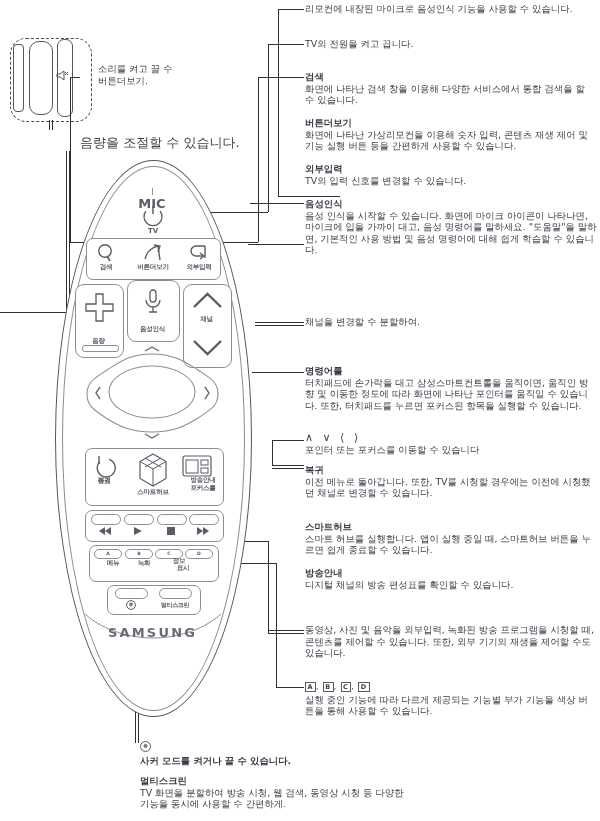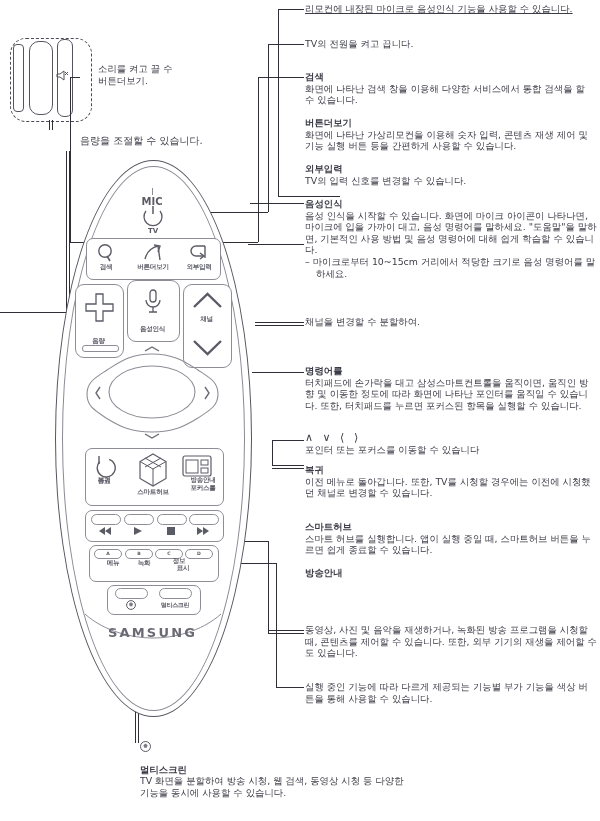--- a/index.html
+++ b/index.html
@@ -59,21 +59,21 @@
         <path d="M10 3l3 3M13 3l-3 3" stroke="#55555f" stroke-width="1"></path>
       </svg>
   </span>
 </div>
 <div class="ln lv" style="left:49px;top:120px;height:10px;"></div>
 <div class="ln lv" style="left:52px;top:120px;height:10px;"></div>
 
 <div class="lbl" style="left:98px;top:63px;width:120px;font-size:9.4px;line-height:11.6px;">소리를 켜고 끌 수
 버튼더보기.</div>
 
-<div class="lbl" style="left:80px;top:134px;width:220px;font-size:10px;">음량을 조절할 수 있습니다.</div>
+<div class="lbl" style="left:80px;top:134px;width:220px;font-size:13px;">음량을 조절할 수 있습니다.</div>
 
 <div class="ln lv" style="left:66px;top:151px;height:161px;"></div>
 <div class="ln lv" style="left:69px;top:151px;height:161px;"></div>
 <div class="ln lh" style="left:0px;top:312px;width:69px;"></div>
 
 <div class="ln lh" style="left:278px;top:9px;width:26px;"></div>
 <div class="ln lv" style="left:278px;top:9px;height:187px;"></div>
 <div class="ln lh" style="left:278px;top:196px;width:62px;"></div>
 
 <div class="ln lh" style="left:268px;top:44px;width:36px;"></div>
@@ -105,21 +105,21 @@
 <div class="ln lv" style="left:268px;top:541px;height:92px;"></div>
 <div class="ln lh" style="left:232px;top:541px;width:36px;"></div>
 
 <div class="ln lh" style="left:276px;top:687px;width:28px;"></div>
 <div class="ln lv" style="left:276px;top:563px;height:124px;"></div>
 <div class="ln lh" style="left:232px;top:563px;width:44px;"></div>
 
 <div class="ln lv" style="left:135px;top:578px;height:165px;"></div>
 <div class="ln lv" style="left:138px;top:578px;height:165px;"></div>
 
-<div class="txt" style="top:3px;text-decoration:underline;">리모컨에 내장된 마이크로 음성인식 기능을 사용할 수 있습니다.</div>
+<div class="txt" style="top:3px;">리모컨에 내장된 마이크로 음성인식 기능을 사용할 수 있습니다.</div>
 <div class="txt" style="top:38px;">TV의 전원을 켜고 끕니다.</div>
 
 <div class="txt" style="top:71px;">
   <b>검색</b>
   <p>화면에 나타난 검색 창을 이용해 다양한 서비스에서 통합 검색을
 할 수 있습니다.</p>
 </div>
 <div class="txt" style="top:117px;">
   <b>버튼더보기</b>
   <p>화면에 나타난 가상리모컨을 이용해 숫자 입력, 콘텐츠 재생 제어
@@ -128,22 +128,20 @@
 <div class="txt" style="top:163px;">
   <b>외부입력</b>
   <p>TV의 입력 신호를 변경할 수 있습니다.</p>
 </div>
 <div class="txt" style="top:198px;">
   <b>음성인식</b>
   <p>음성 인식을 시작할 수 있습니다. 화면에 마이크 아이콘이
 나타나면, 마이크에 입을 가까이 대고, 음성 명령어를 말하세요.
 "도움말"을 말하면, 기본적인 사용 방법 및 음성 명령어에 대해
 쉽게 학습할 수 있습니다.</p>
-  <p class="gap dash">–  마이크로부터 10~15cm 거리에서 적당한 크기로 음성
-    명령어를 말하세요.</p>
 </div>
 <div class="txt" style="top:316px;">채널을 변경할 수 분할하여.</div>
 
 <div class="txt" style="top:365px;">
   <b>명령어를</b>
   <p>터치패드에 손가락을 대고 삼성스마트컨트롤을 움직이면, 움직인
 방향 및 이동한 정도에 따라 화면에 나타난 포인터를 움직일 수
 있습니다. 또한, 터치패드를 누르면 포커스된 항목을 실행할 수
 있습니다.</p>
 </div>
@@ -156,48 +154,51 @@
   <p>이전 메뉴로 돌아갑니다. 또한, TV를 시청할 경우에는 이전에
 시청했던 채널로 변경할 수 있습니다.</p>
 </div>
 <div class="txt" style="top:521px;">
   <b>스마트허브</b>
   <p>스마트 허브를 실행합니다. 앱이 실행 중일 때, 스마트허브 버튼을
 누르면 쉽게 종료할 수 있습니다.</p>
 </div>
 <div class="txt" style="top:567px;">
   <b>방송안내</b>
-</div>
-<div class="txt" style="top:624px;">동영상, 사진 및 음악을 재생하거나, 녹화된 방송 프로그램을
+  <p>디지털 채널의 방송 편성표를 확인할 수 있습니다.</p>
+</div>
+<div class="txt" style="top:624px;">동영상, 사진 및 음악을 외부입력, 녹화된 방송 프로그램을
 시청할 때, 콘텐츠를 제어할 수 있습니다. 또한, 외부 기기의
 재생을 제어할 수도 있습니다.</div>
 
 <div class="txt" style="top:681px;">
+  <p class="abcd"><span>A</span>, <span>B</span>, <span>C</span>, <span>D</span></p>
   <p>실행 중인 기능에 따라 다르게 제공되는 기능별 부가 기능을 색상
 버튼을 통해 사용할 수 있습니다.</p>
 </div>
 
 <div id="bottom">
   <span style="display:inline-block;">
     <svg width="11" height="11" viewBox="0 0 11 11">
         <circle cx="5.5" cy="5.5" r="5" fill="none" stroke="#5b5b66" stroke-width="1"></circle>
         <polygon points="5.5,2.6 7.6,4.2 6.8,6.7 4.2,6.7 3.4,4.2" fill="#7a7a84"></polygon>
       </svg>
   </span>
+  <p style="margin:0;font-weight:bold;">사커 모드를 켜거나 끌 수 있습니다.</p>
   <p style="margin:9px 0 0 0;font-weight:bold;">멀티스크린</p>
   <p style="margin:0;white-space:pre-line;">TV 화면을 분할하여 방송 시청, 웹 검색, 동영상 시청 등 다양한
-기능을 동시에 사용할 수 있습니다.</p>
+기능을 동시에 사용할 수 간편하게.</p>
 </div>
 
 <div id="remote">
   <div id="rbody"></div>
   <div id="rbody2"></div>
 
   <div class="ln lv" style="left:97px;top:28px;height:7px;background:#8d8d97;"></div>
-  <div class="kmini" style="left:77px;top:36px;width:40px;font-weight:bold;font-size:10px;color:#5b5b66;">MIC</div>
+  <div class="kmini" style="left:77px;top:36px;width:40px;font-weight:bold;font-size:13px;color:#5b5b66;">MIC</div>
 
   <div style="position:absolute;left:86px;top:45px;">
     <svg width="24" height="22" viewBox="0 0 24 22">
         <path d="M5 6a9 9 0 1 0 14 0" fill="none" stroke="#5b5b66" stroke-width="1.3"></path>
         <path d="M12 1v8" stroke="#5b5b66" stroke-width="1.5"></path>
       </svg>
   </div>
   <div class="kmini" style="left:78px;top:67px;width:40px;font-weight:bold;color:#5b5b66;">TV</div>
 
   <div class="bgrp" style="left:31px;top:78px;width:133px;height:40px;"></div>

